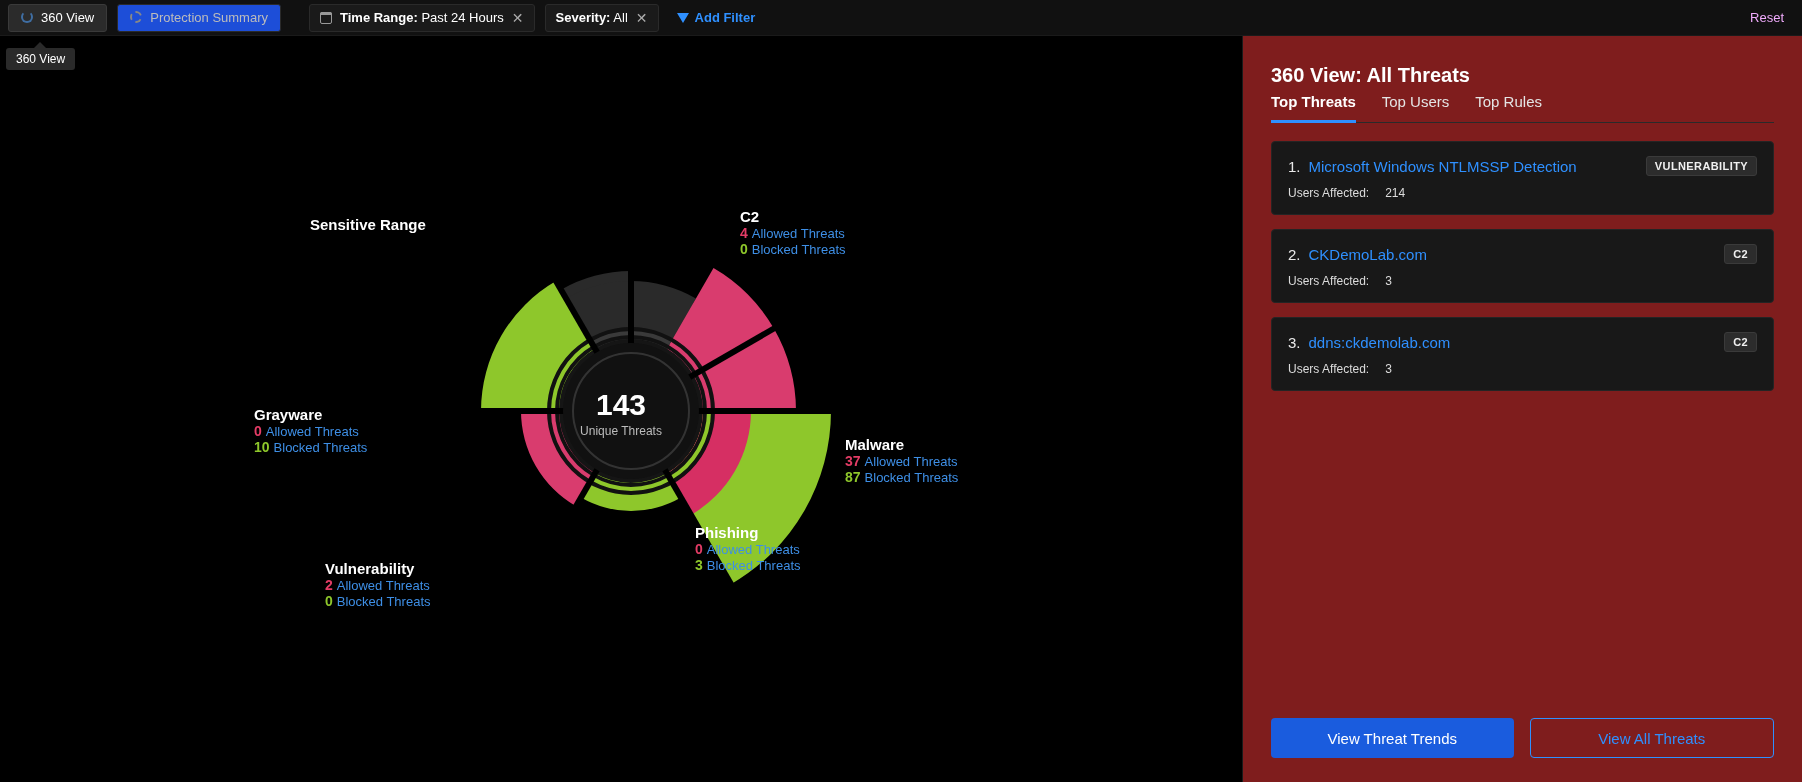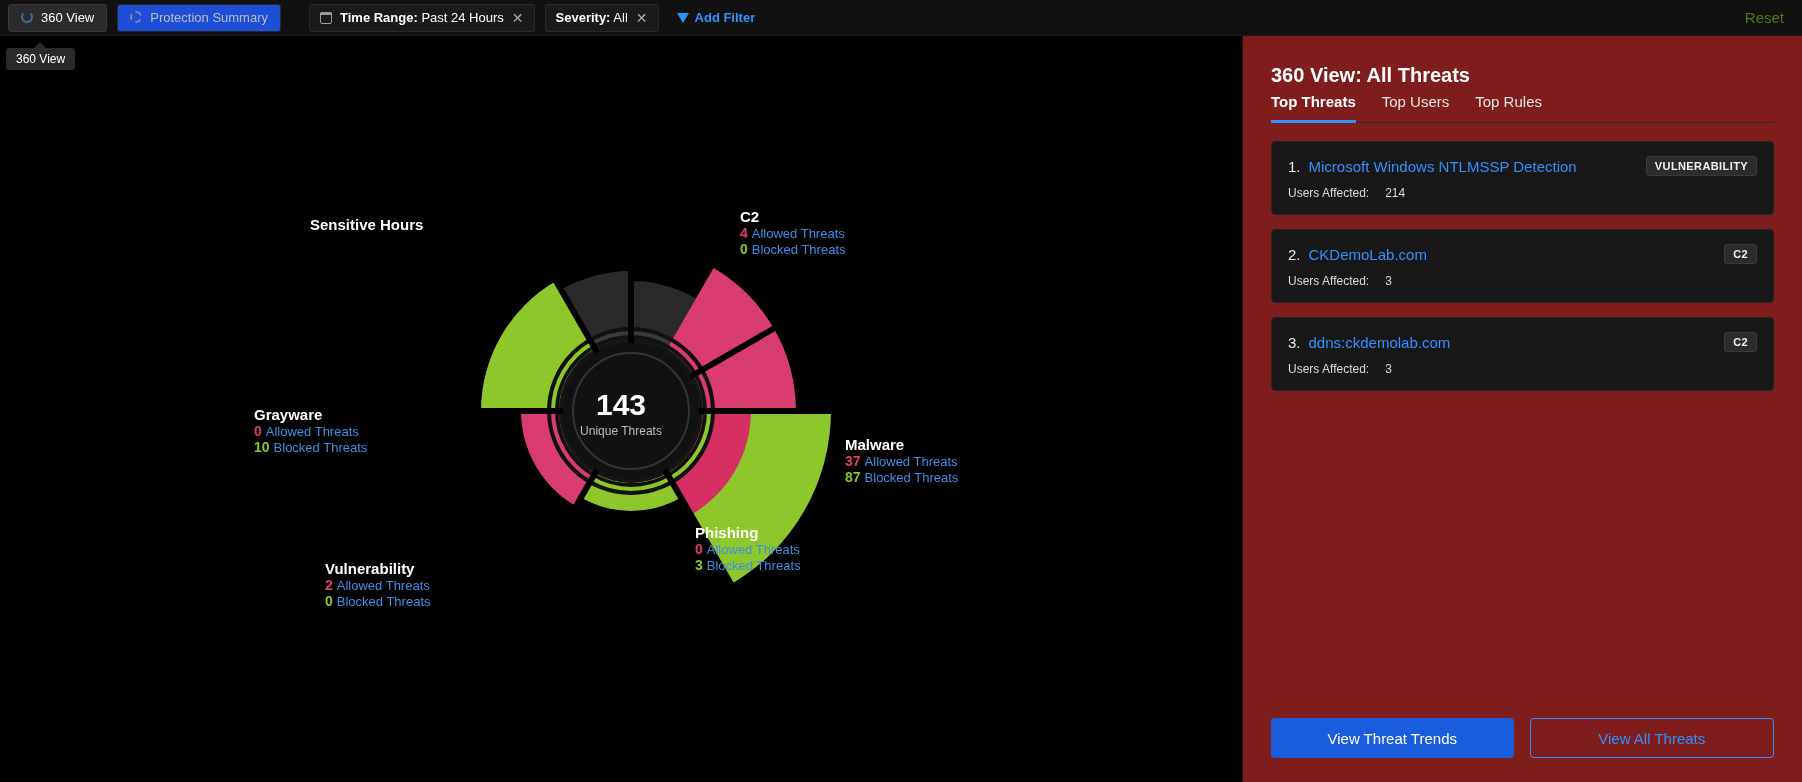--- a/index.html
+++ b/index.html
@@ -32,21 +32,21 @@
   .ring{border:2px solid #3f6ea3;border-radius:50%;width:12px;height:12px;display:inline-block;border-top-color:transparent;}
   .dashed{border:2px dashed #888;border-radius:50%;width:12px;height:12px;display:inline-block;}
   .spacer{width:8px;}
   .filter-chip{display:flex;align-items:center;gap:8px;height:28px;padding:0 10px;border:1px solid #2a2a2a;border-radius:3px;background:#1a1a1a;color:#fff;font-size:13px;}
   .filter-chip .close{color:#aaa;cursor:pointer;font-size:14px;line-height:1;}
   .cal-icon{width:12px;height:12px;display:inline-block;position:relative;}
   .cal-icon::before{content:"";position:absolute;inset:0;border:1px solid #999;border-radius:2px;}
   .cal-icon::after{content:"";position:absolute;left:0;right:0;top:0;height:3px;background:#999;border-radius:2px 2px 0 0;}
   .add-filter{display:flex;align-items:center;gap:6px;color:var(--blue);font-weight:600;font-size:13px;cursor:pointer;padding:0 8px;height:28px;}
   .funnel{width:0;height:0;border-left:6px solid transparent;border-right:6px solid transparent;border-top:10px solid var(--blue);}
-  .reset{margin-left:auto;color:#4d7c0f;font-size:15px;cursor:pointer;padding-right:10px;}
+  .reset{margin-left:auto;color:#f0abfc;font-size:13px;cursor:pointer;padding-right:10px;}
   .mini-tooltip{position:absolute;left:6px;top:48px;background:#2a2a2a;color:#fff;font-size:12px;padding:4px 10px;border-radius:3px;box-shadow:0 2px 6px rgba(0,0,0,.6);}
   .mini-tooltip::before{content:"";position:absolute;left:28px;top:-6px;border-left:6px solid transparent;border-right:6px solid transparent;border-bottom:6px solid #2a2a2a;}
 
   
   .body{display:flex;position:absolute;top:36px;bottom:0;left:0;right:0;}
   .left{flex:1;position:relative;}
   .right{width:560px;background:#7f1d1d;border-left:1px solid #1a1a1a;padding:28px 28px 24px 28px;display:flex;flex-direction:column;}
 
   
   .panel-title{color:var(--title);font-size:20px;font-weight:600;margin:0 0 6px 0;}
@@ -162,21 +162,21 @@
               <circle r="68" fill="#111"></circle>
               <circle r="58" fill="none" stroke="#333" stroke-width="2"></circle>
             </g>
           </g>
         </svg>
 
         <div class="center-num" style="top:352px;">143</div>
         <div class="center-sub" style="top:388px;">Unique Threats</div>
 
         <div class="cat" style="left:310px;top:180px;">
-          <div>Sensitive Hours</div>
+          <div>Sensitive Range</div>
         </div>
 
         <div class="cat" style="left:740px;top:172px;">
           <div>C2</div>
           <div class="catline"><span class="num-red">4</span><span class="label-allowed">Allowed Threats</span></div>
           <div class="catline"><span class="num-green">0</span><span class="label-blocked">Blocked Threats</span></div>
         </div>
 
         <div class="cat" style="left:845px;top:400px;">
           <div>Malware</div>

